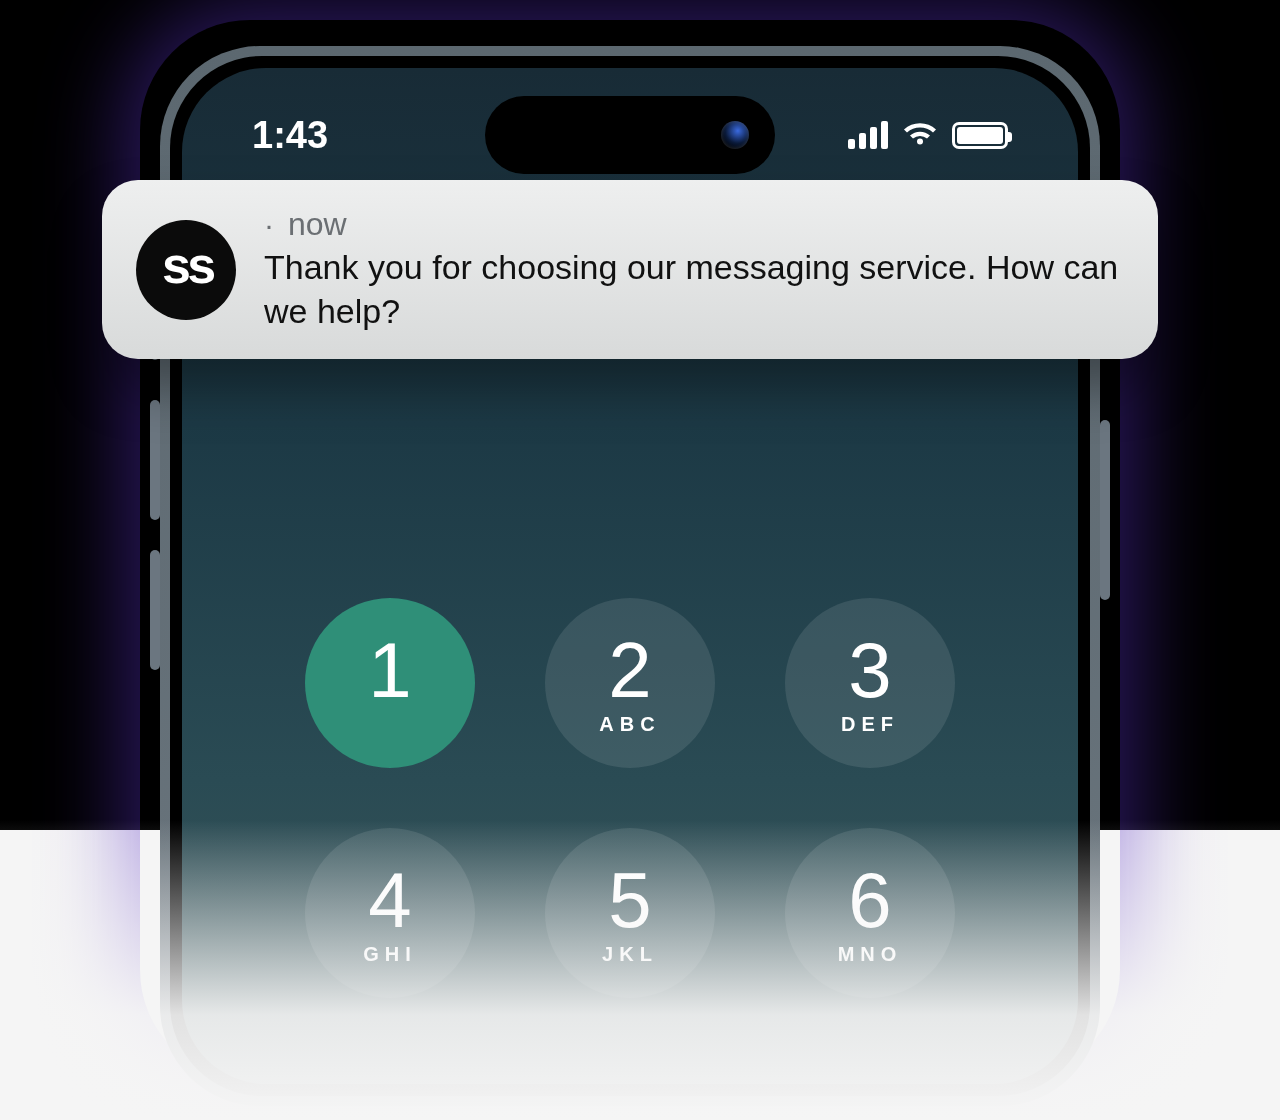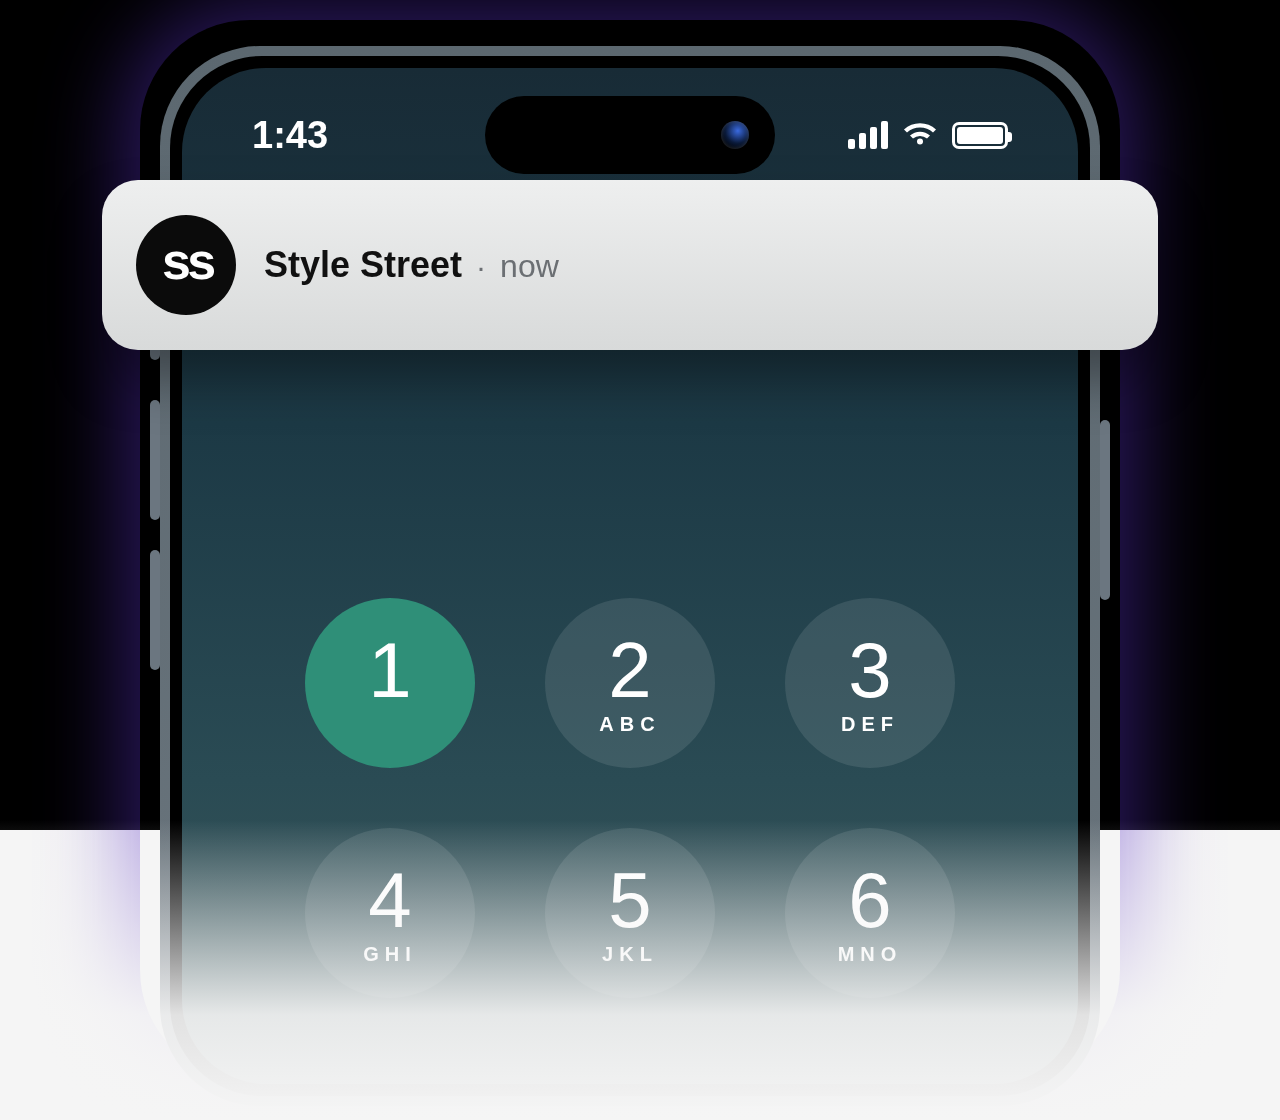--- a/index.html
+++ b/index.html
@@ -287,18 +287,18 @@
     </div>
   </div>
 </div>
 
 <div class="white-fade"></div>
 
 <div class="notification">
   <div class="notif-icon">ss</div>
   <div class="notif-body">
     <div class="notif-header">
-      <span class="notif-title">Style Street</span>
       <span class="notif-sep">·</span>
       <span class="notif-time">now</span>
     </div>
+    <div class="notif-msg">Thank you for choosing our messaging service. How can we help?</div>
   </div>
 </div>
 
 </body></html>

